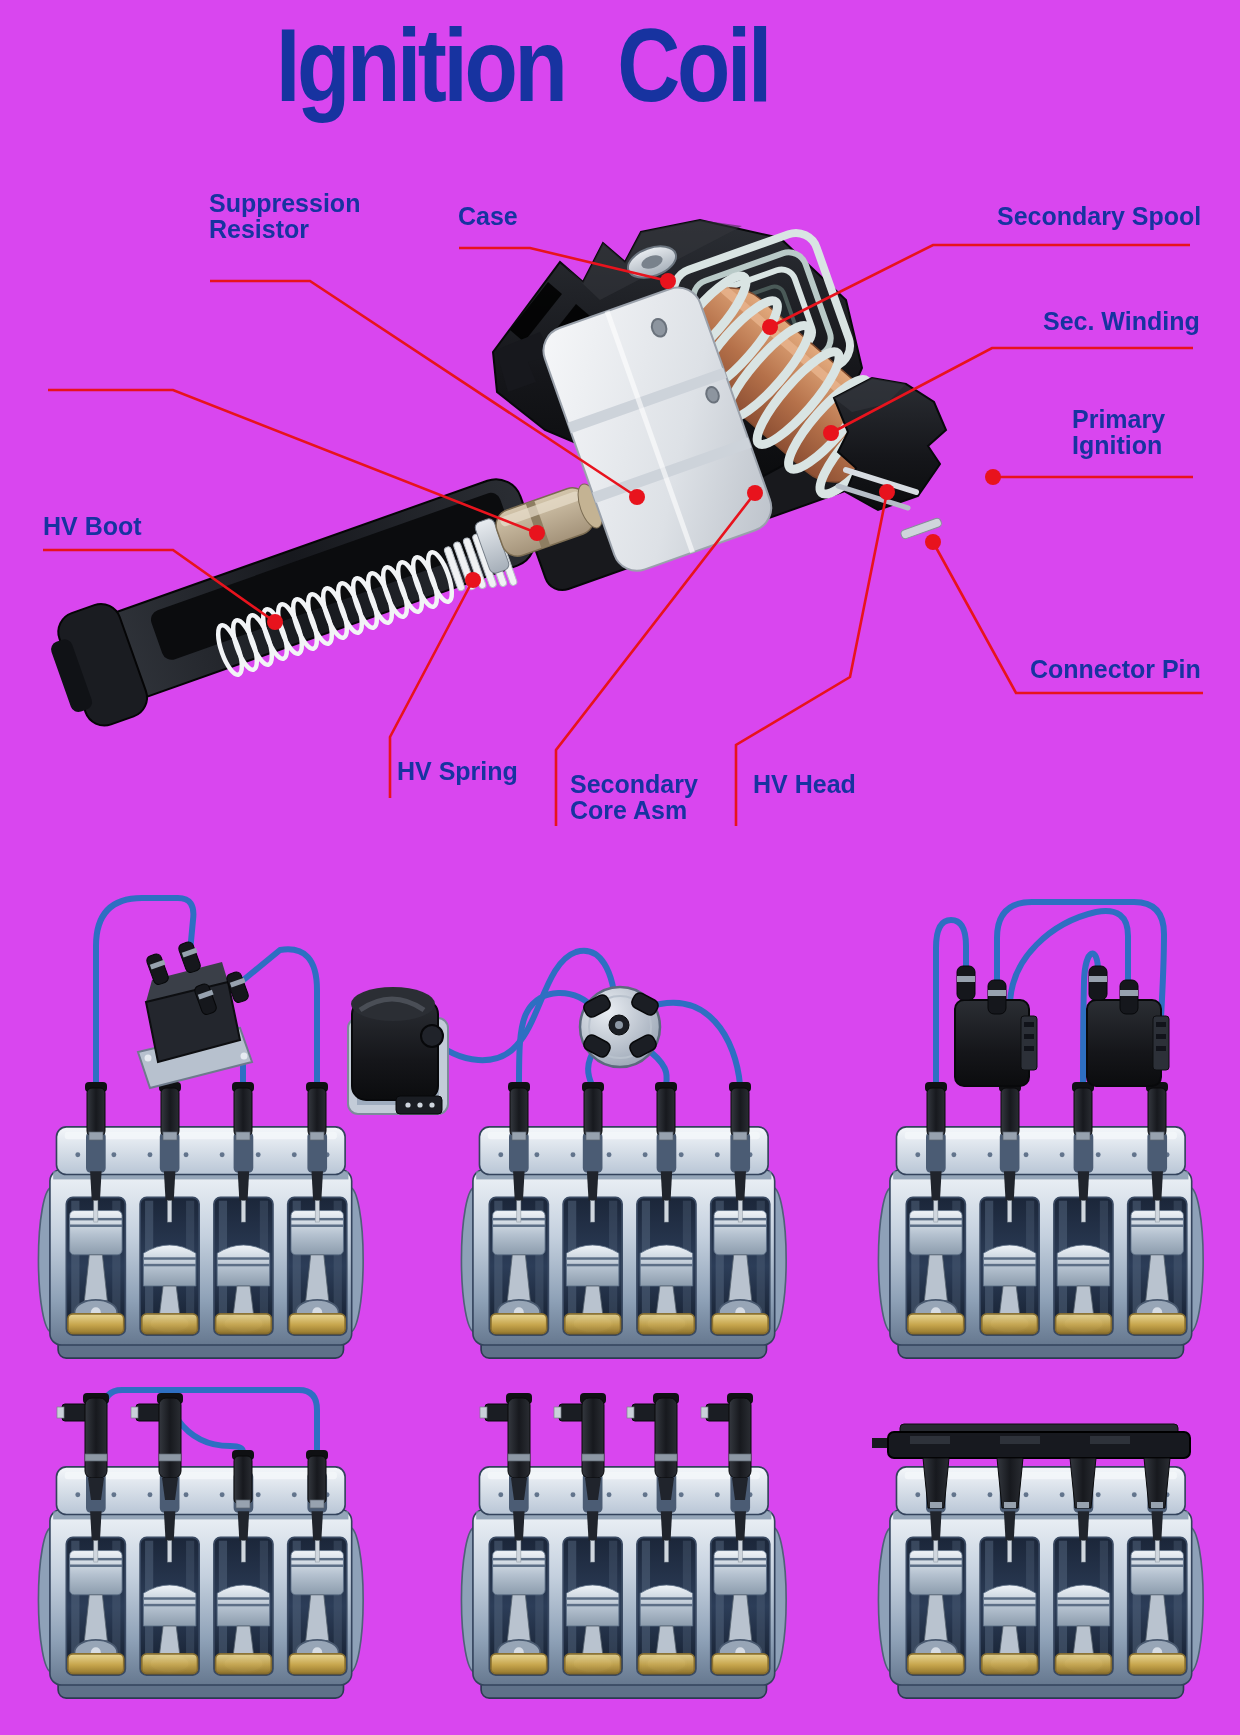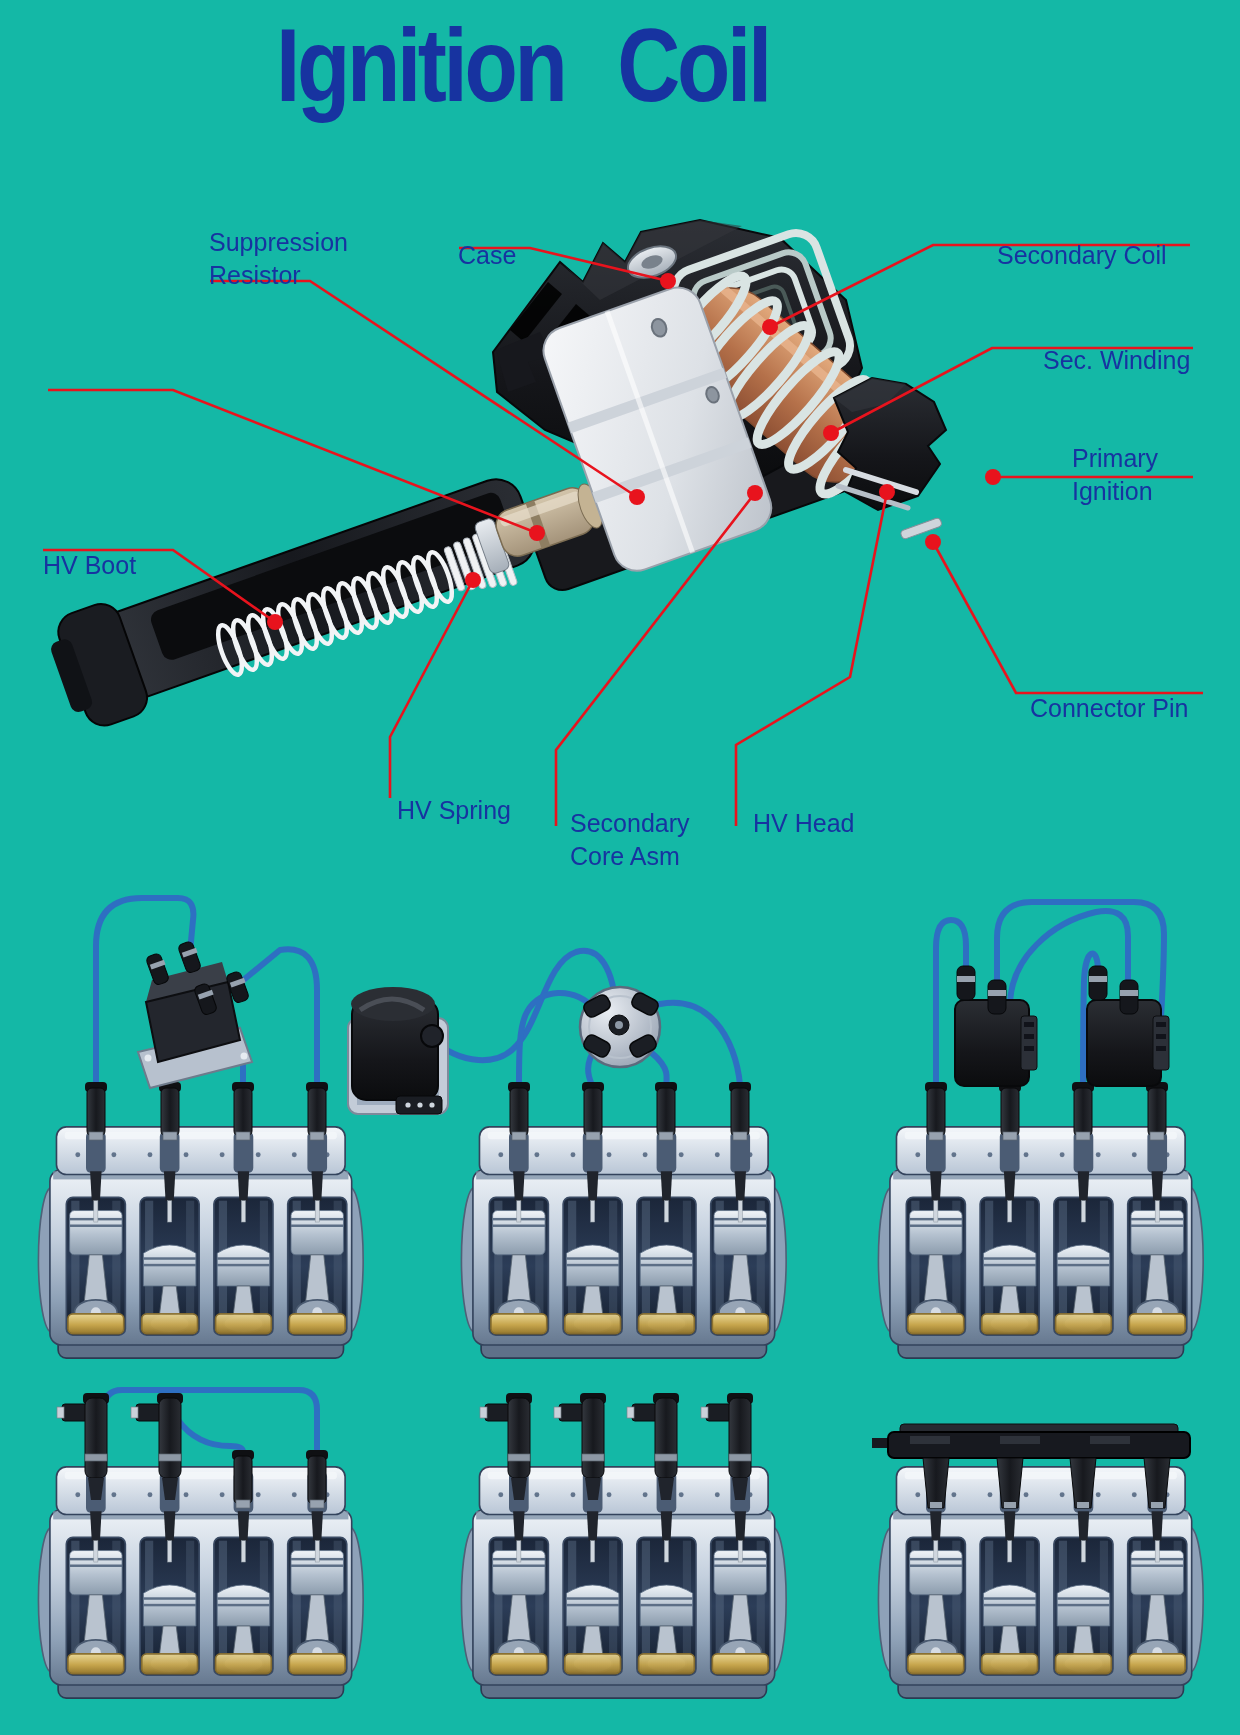--- a/index.html
+++ b/index.html
@@ -1,22 +1,22 @@
 <!DOCTYPE html>
 <html><head>
 <meta charset="utf-8">
 <style>
   html,body{margin:0;padding:0;background:#ffffff;}
-  .page{position:relative;width:1240px;height:1735px;background:#14b8a6;overflow:hidden;
+  .page{position:relative;width:1240px;height:1735px;background:#d946ef;overflow:hidden;
         font-family:"Liberation Sans", sans-serif;}
   .page-title{position:absolute;left:276px;top:6px;font-size:104px;font-weight:700;
         color:#1733A0;letter-spacing:-4px;word-spacing:38px;white-space:nowrap;
         transform:scaleX(.84);transform-origin:left top;}
   .art{position:absolute;left:0;top:0;width:1240px;height:1735px;}
-  .lbl{position:absolute;color:#1733A0;font-size:25px;line-height:33px;font-weight:400;white-space:nowrap;margin-top:36px;}
+  .lbl{position:absolute;color:#1733A0;font-size:25px;line-height:26px;font-weight:700;white-space:nowrap;}
   .lbl.wrap{white-space:normal;}
   #lbl-suppression-resistor{left:209px;top:190px;width:150px;}
   #lbl-case{left:458px;top:203px;}
   #lbl-secondary-spool{left:997px;top:203px;}
   #lbl-hv-terminal-head{left:45px;top:321px;width:140px;}
   #lbl-sec-winding{left:1043px;top:308px;}
   #lbl-primary-connector{left:1072px;top:406px;width:128px;}
   #lbl-hv-boot{left:43px;top:513px;}
   #lbl-connector-pin{left:1030px;top:656px;}
   #lbl-hv-spring{left:397px;top:758px;}
@@ -464,21 +464,21 @@
         <rect x="930" y="1502" width="12" height="6"></rect>
           <rect x="1004" y="1502" width="12" height="6"></rect>
         <rect x="1077" y="1502" width="12" height="6"></rect>
           <rect x="1151" y="1502" width="12" height="6"></rect>
       </g>
     </g>
   </svg>
 
   <div class="lbl wrap" id="lbl-suppression-resistor">Suppression Resistor</div>
   <div class="lbl" id="lbl-case">Case</div>
-  <div class="lbl" id="lbl-secondary-spool">Secondary Coil</div>
+  <div class="lbl" id="lbl-secondary-spool">Secondary Spool</div>
   <div class="lbl" id="lbl-sec-winding">Sec. Winding</div>
   <div class="lbl wrap" id="lbl-primary-connector">Primary Ignition</div>
   <div class="lbl" id="lbl-hv-boot">HV Boot</div>
   <div class="lbl" id="lbl-connector-pin">Connector Pin</div>
   <div class="lbl" id="lbl-hv-spring">HV Spring</div>
   <div class="lbl wrap" id="lbl-lamination-core-asm">Secondary Core Asm</div>
   <div class="lbl" id="lbl-hv-diode">HV Head</div>
 </div>
 
 </body></html>

